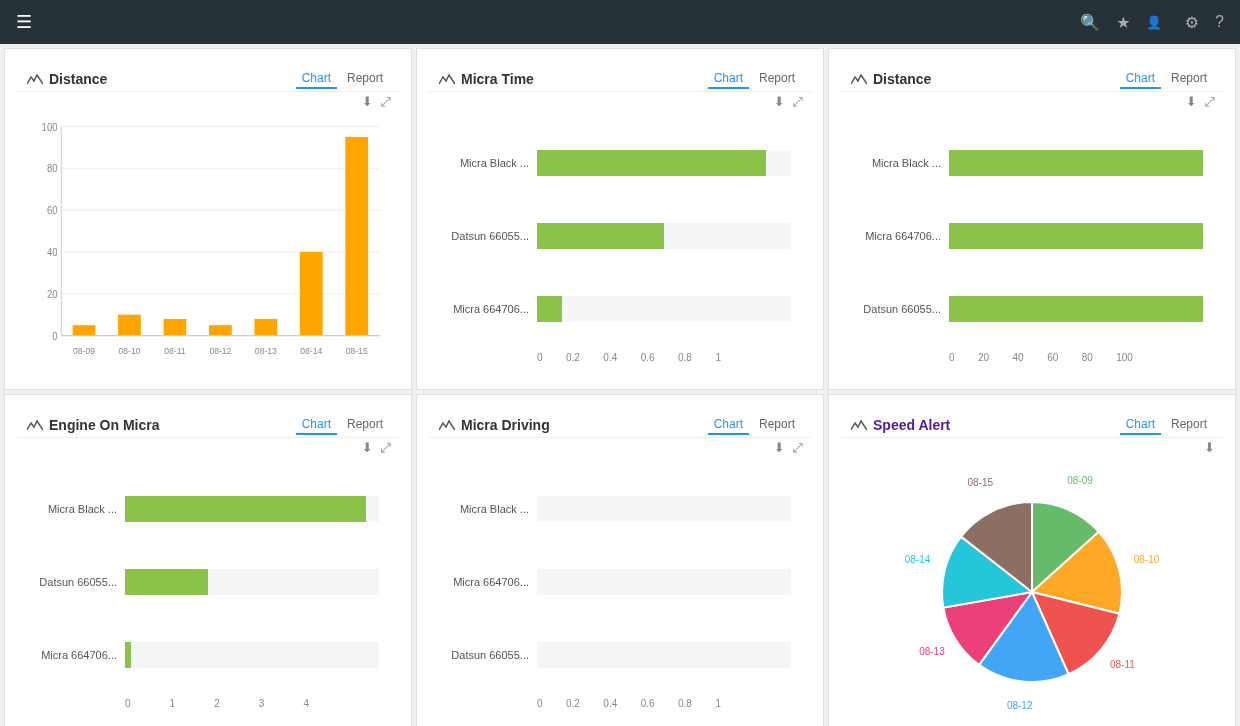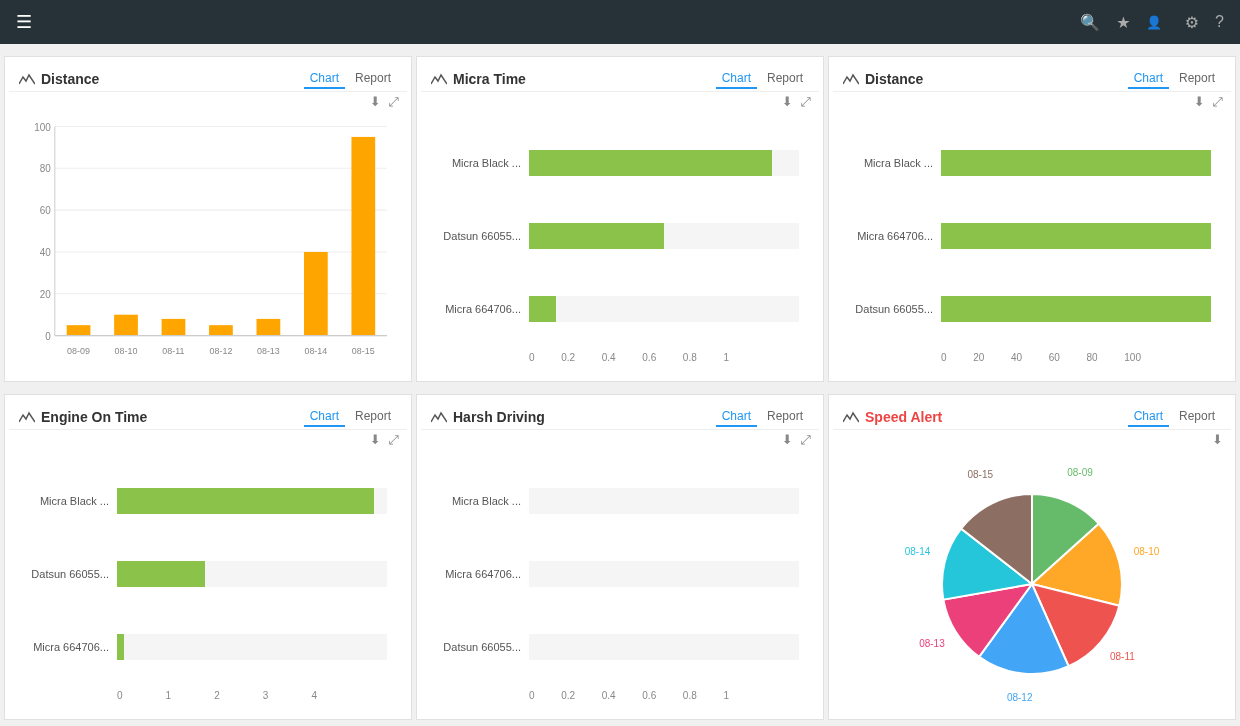--- a/index.html
+++ b/index.html
@@ -26,22 +26,21 @@
       grid-template-columns: 1fr 1fr 1fr;
       grid-template-rows: auto auto;
       gap: 4px;
       padding: 4px;
     }
 
     
     .panel {
       background: #fff;
       border: 1px solid #e0e0e0;
-      padding: 4px;
-      margin-top: 8px;
+      padding: 12px;
     }
   </style>
 </head>
 <body>
 
 <div class="header">
   <div class="header-left">
     <span class="hamburger">☰</span>
   </div>
   <div class="header-right">
@@ -212,21 +211,21 @@
           </div>
         </div>
       </div>
     </div>
     <div class="panel">
       <div style="display: flex; align-items: center; justify-content: space-between; padding: 8px 10px 2px; border-bottom: 1px solid rgb(238, 238, 238);">
         <div style="display: flex; align-items: center; gap: 6px; font-weight: bold; font-size: 14px; color: rgb(51, 51, 51);">
           <svg width="16" height="14" viewBox="0 0 16 14">
             <polyline points="0,12 4,5 7,9 10,3 16,12" fill="none" stroke="#555" stroke-width="1.5"></polyline>
           </svg>
-          <span>Engine On Time</span>
+          <span>Engine On Micra</span>
         </div>
         <div style="display: flex; align-items: center; gap: 4px;">
           <div style="display: flex; align-items: center; gap: 4px;">
             <span style="font-size: 12px; padding: 2px 6px; cursor: pointer; border-bottom: 2px solid rgb(33, 150, 243); color: rgb(33, 150, 243);">Chart</span>
             <span style="font-size: 12px; padding: 2px 6px; cursor: pointer; border-bottom: 2px solid transparent; color: rgb(102, 102, 102);">Report</span>
           </div>
         </div>
       </div>
       <div style="display: flex; justify-content: flex-end; padding: 2px 8px; gap: 8px;">
         <span style="font-size: 13px; color: rgb(136, 136, 136); cursor: pointer;">⬇</span>
@@ -263,21 +262,21 @@
           </div>
         </div>
       </div>
     </div>
     <div class="panel">
       <div style="display: flex; align-items: center; justify-content: space-between; padding: 8px 10px 2px; border-bottom: 1px solid rgb(238, 238, 238);">
         <div style="display: flex; align-items: center; gap: 6px; font-weight: bold; font-size: 14px; color: rgb(51, 51, 51);">
           <svg width="16" height="14" viewBox="0 0 16 14">
             <polyline points="0,12 4,5 7,9 10,3 16,12" fill="none" stroke="#555" stroke-width="1.5"></polyline>
           </svg>
-          <span>Harsh Driving</span>
+          <span>Micra Driving</span>
         </div>
         <div style="display: flex; align-items: center; gap: 4px;">
           <div style="display: flex; align-items: center; gap: 4px;">
             <span style="font-size: 12px; padding: 2px 6px; cursor: pointer; border-bottom: 2px solid rgb(33, 150, 243); color: rgb(33, 150, 243);">Chart</span>
             <span style="font-size: 12px; padding: 2px 6px; cursor: pointer; border-bottom: 2px solid transparent; color: rgb(102, 102, 102);">Report</span>
           </div>
         </div>
       </div>
       <div style="display: flex; justify-content: flex-end; padding: 2px 8px; gap: 8px;">
         <span style="font-size: 13px; color: rgb(136, 136, 136); cursor: pointer;">⬇</span>
@@ -311,21 +310,21 @@
             <span>0.4</span>
             <span>0.6</span>
             <span>0.8</span>
             <span>1</span>
           </div>
         </div>
       </div>
     </div>
     <div class="panel">
       <div style="display: flex; align-items: center; justify-content: space-between; padding: 8px 10px 2px; border-bottom: 1px solid rgb(238, 238, 238);">
-        <div style="display: flex; align-items: center; gap: 6px; font-weight: bold; font-size: 14px; color: #ef4444;">
+        <div style="display: flex; align-items: center; gap: 6px; font-weight: bold; font-size: 14px; color: #4c1d95;">
           <svg width="16" height="14" viewBox="0 0 16 14">
             <polyline points="0,12 4,5 7,9 10,3 16,12" fill="none" stroke="#555" stroke-width="1.5"></polyline>
           </svg>
           <span>Speed Alert</span>
         </div>
         <div style="display: flex; align-items: center; gap: 4px;">
           <div style="display: flex; align-items: center; gap: 4px;">
             <span style="font-size: 12px; padding: 2px 6px; cursor: pointer; border-bottom: 2px solid rgb(33, 150, 243); color: rgb(33, 150, 243);">Chart</span>
             <span style="font-size: 12px; padding: 2px 6px; cursor: pointer; border-bottom: 2px solid transparent; color: rgb(102, 102, 102);">Report</span>
           </div>

